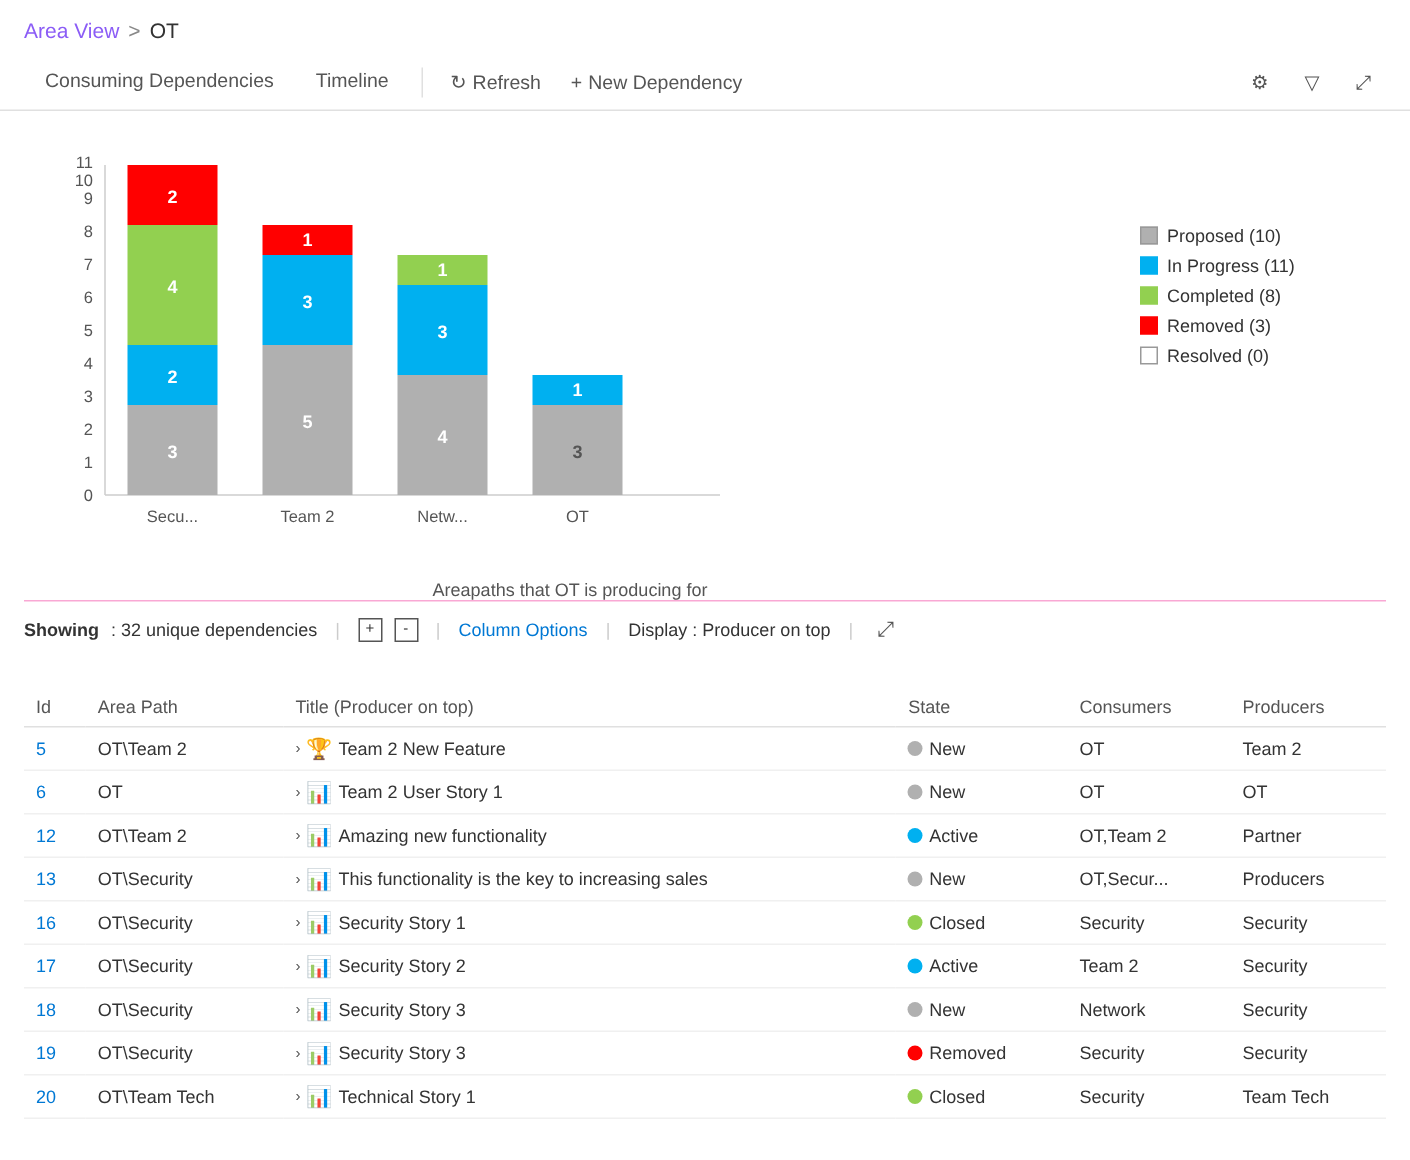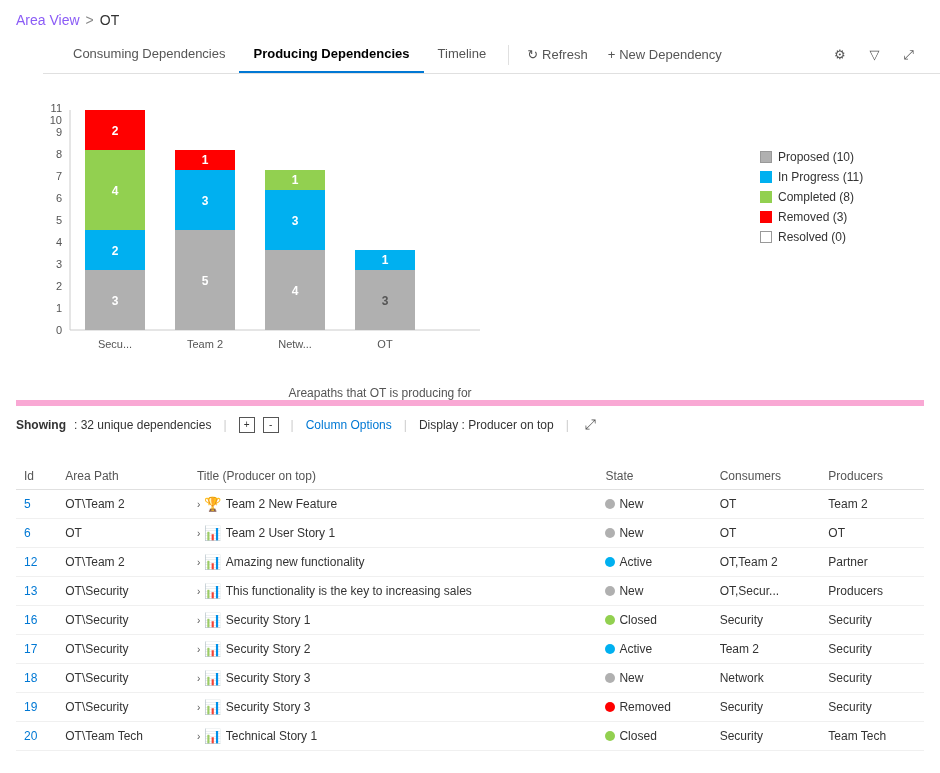--- a/index.html
+++ b/index.html
@@ -11,21 +11,20 @@
       font-size: 14px; color: #333;
     }
     .breadcrumb .sep { margin: 0 6px; color: #888; }
     .breadcrumb .current { color: #333; font-weight: 400; }
     .breadcrumb .parent { color: #8b5cf6; cursor: pointer; }
 
     
     .tabs {
       display: flex; align-items: center; border-bottom: 1px solid #e0e0e0;
       padding: 0 16px;
-      margin-left: 43px;
     }
     .tab {
       padding: 10px 14px; cursor: pointer; color: #555; font-size: 13px;
       border-bottom: 2px solid transparent; white-space: nowrap;
     }
     .tab.active { color: #000; border-bottom: 2px solid #0078d4; font-weight: 600; }
     .tab-separator { width: 1px; height: 20px; background: #e0e0e0; margin: 0 8px; }
     .tab-action {
       display: flex; align-items: center; gap: 4px;
       padding: 8px 10px; cursor: pointer; color: #555; font-size: 13px;
@@ -53,21 +52,21 @@
       display: flex; align-items: center; margin-bottom: 6px;
     }
     .legend-swatch {
       width: 12px; height: 12px; margin-right: 6px; border: 1px solid #ccc; flex-shrink: 0;
     }
 
     
     .table-section { padding: 0 16px; }
     .table-toolbar {
       display: flex; align-items: center; padding: 10px 0;
-      font-size: 12px; color: #333; gap: 8px; border-top: 6px solid #f9a8d4;
+      font-size: 12px; color: #333; gap: 8px; border-top: 1px solid #f9a8d4;
     }
     .toolbar-sep { color: #ccc; margin: 0 4px; }
     .column-options-btn {
       cursor: pointer; color: #0078d4; font-size: 12px;
     }
     .display-label { font-size: 12px; }
     .expand-icon {
       cursor: pointer; font-size: 14px; color: #555; margin-left: 4px;
     }
     .square-icon {
@@ -108,21 +107,20 @@
 <body>
 
 <div class="breadcrumb">
   <span class="parent">Area View</span>
   <span class="sep">&gt;</span>
   <span class="current">OT</span>
 </div>
 
 <div class="tabs">
   <div class="tab">Consuming Dependencies</div>
-  <div class="tab active">Producing Dependencies</div>
   <div class="tab">Timeline</div>
   <div class="tab-separator"></div>
   <div class="tab-action">
     <span>↻</span>
     <span>Refresh</span>
   </div>
   <div class="tab-action">
     <span>+</span>
     <span>New Dependency</span>
   </div>

